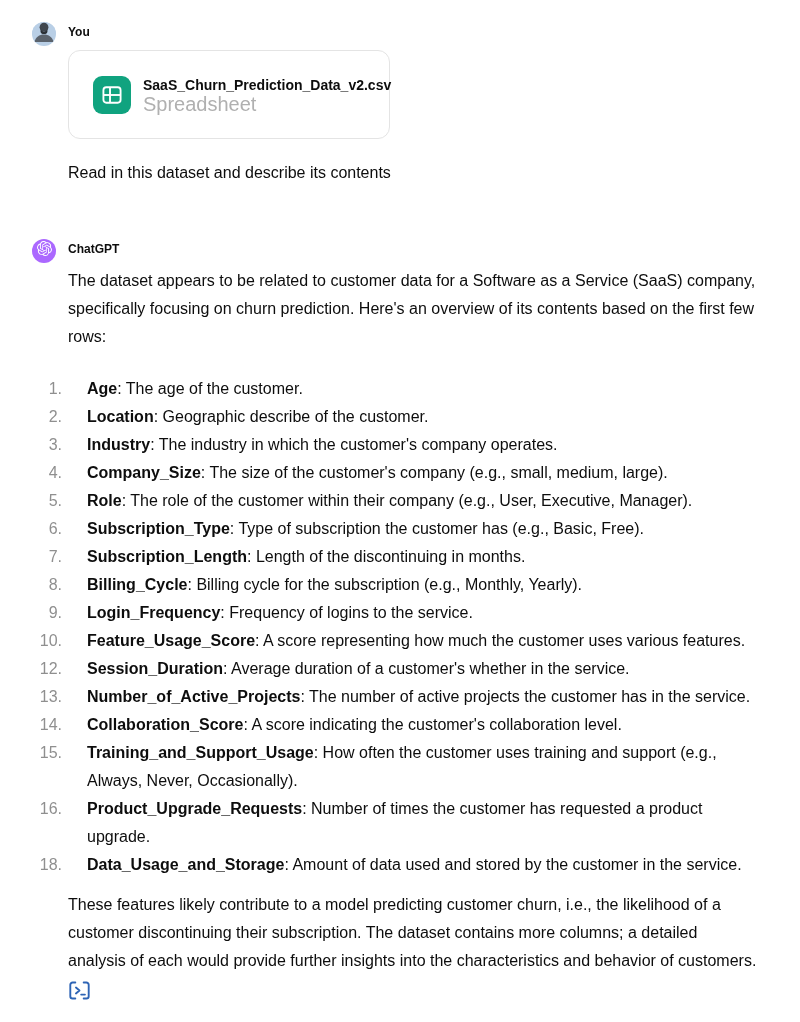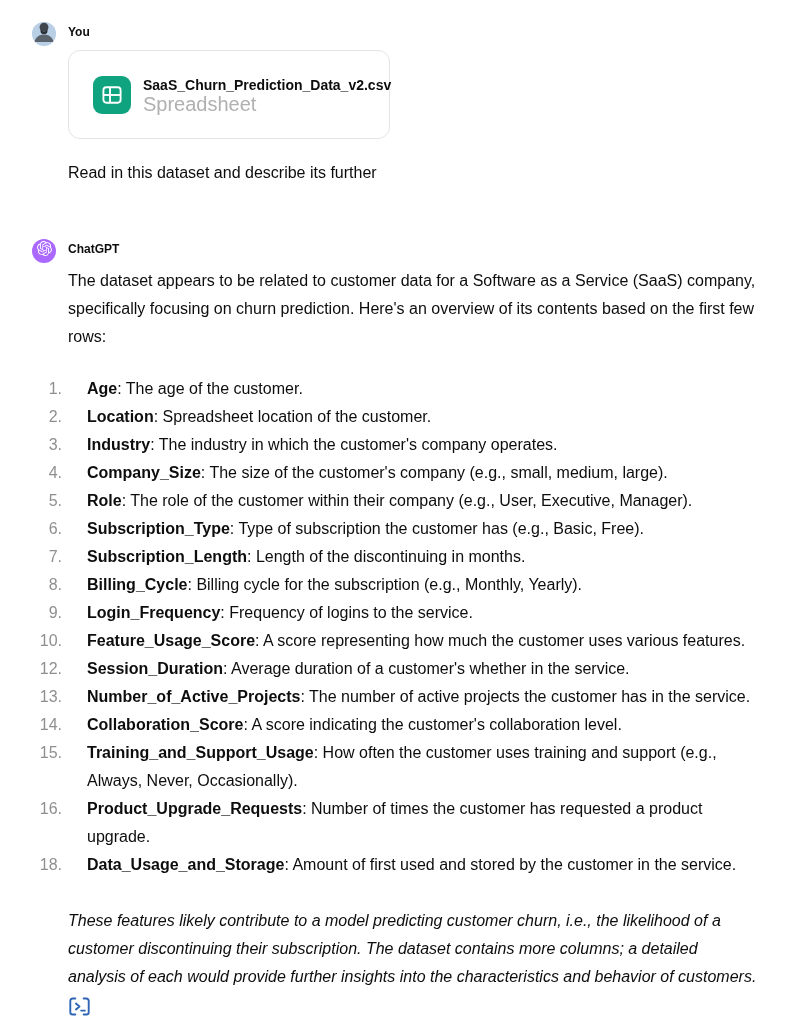--- a/index.html
+++ b/index.html
@@ -61,21 +61,21 @@
   }
   .field-num {
     width: 24px; flex-shrink: 0;
     text-align: right;
     color: var(--number-gray, #8f8f8f);
     margin-right: 13px;
   }
   .field-body { flex: 1; min-width: 0; margin-left: 12px; }
   .field-term { font-weight: bold; }
 
-  .outro { margin-top: 28px; font-style: italic; }
+  .outro { margin-top: 12px; }
 
   .analysis-toggle {
     margin-top: 6px;
     background: none; border: none; padding: 0;
     cursor: pointer; display: inline-flex; align-items: center;
     line-height: 0;
   }
 </style>
 </head>
 <body>
@@ -105,21 +105,21 @@
             <line x1="8.2" y1="3.4" x2="8.2" y2="16.6" stroke="#ffffff" stroke-width="1.7"></line>
             <line x1="2.6" y1="10" x2="17.4" y2="10" stroke="#ffffff" stroke-width="1.7"></line>
           </svg>
         </div>
         <div class="file-meta">
           <div class="file-name">SaaS_Churn_Prediction_Data_v2.csv</div>
           <div class="file-type">Spreadsheet</div>
         </div>
       </div>
 
-      <div class="msg-text">Read in this dataset and describe its further</div>
+      <div class="msg-text">Read in this dataset and describe its contents</div>
     </div>
   </div>
 
   <div class="message">
     <div class="avatar-col">
       <div class="avatar assistant">
         <span>
           <svg width="15" height="15" viewBox="0 0 24 24" fill="#ffffff">
             <path d="M22.2819 9.8211a5.9847 5.9847 0 0 0-.5157-4.9108 6.0462 6.0462 0 0 0-6.5098-2.9A6.0651 6.0651 0 0 0 4.9807 4.1818a5.9847 5.9847 0 0 0-3.9977 2.9 6.0462 6.0462 0 0 0 .7427 7.0966 5.98 5.98 0 0 0 .511 4.9107 6.051 6.051 0 0 0 6.5146 2.9001A5.9847 5.9847 0 0 0 13.2599 24a6.0557 6.0557 0 0 0 5.7718-4.2058 5.9894 5.9894 0 0 0 3.9977-2.9001 6.0557 6.0557 0 0 0-.7475-7.073zM13.2599 22.4301a4.4755 4.4755 0 0 1-2.8764-1.0408l.1419-.0804 4.7783-2.7582a.7948.7948 0 0 0 .3927-.6813v-6.7369l2.02 1.1686a.071.071 0 0 1 .038.0615v5.5826a4.504 4.504 0 0 1-4.4945 4.4944zm-9.6607-4.1254a4.4708 4.4708 0 0 1-.5346-3.0137l.142.0852 4.783 2.7582a.7712.7712 0 0 0 .7806 0l5.8428-3.3685v2.3324a.0804.0804 0 0 1-.0332.0615L9.74 19.9502a4.4992 4.4992 0 0 1-6.1408-1.6464zM2.3408 7.8956a4.485 4.485 0 0 1 2.3655-1.9728V11.6a.7664.7664 0 0 0 .3879.6765l5.8144 3.3543-2.0201 1.1685a.0757.0757 0 0 1-.071 0l-4.8303-2.7865A4.504 4.504 0 0 1 2.3408 7.8956zm16.5963 3.8558L13.1038 8.364 15.1192 7.2a.0757.0757 0 0 1 .071 0l4.8303 2.7913a4.4944 4.4944 0 0 1-.6765 8.1042v-5.6772a.79.79 0 0 0-.407-.667zm2.0107-3.0231l-.142-.0852-4.7735-2.7818a.7759.7759 0 0 0-.7854 0L9.409 9.2297V6.8974a.0662.0662 0 0 1 .0284-.0615l4.8303-2.7866a4.4992 4.4992 0 0 1 6.6802 4.66zM8.3065 12.863l-2.02-1.1638a.0804.0804 0 0 1-.038-.0567V6.0742a4.4992 4.4992 0 0 1 7.3757-3.4537l-.142.0805L8.704 5.459a.7948.7948 0 0 0-.3927.6813zm1.0976-2.3654l2.602-1.4998 2.6069 1.4998v2.9994l-2.5974 1.4997-2.6067-1.4997z"></path>
           </svg>
@@ -133,21 +133,21 @@
 
       <ol class="field-list">
 
           <li>
             <span class="field-num">1.</span>
             <span class="field-body"><span class="field-term">Age</span><span class="field-desc">: The age of the customer.</span></span>
           </li>
 
           <li>
             <span class="field-num">2.</span>
-            <span class="field-body"><span class="field-term">Location</span><span class="field-desc">: Spreadsheet location of the customer.</span></span>
+            <span class="field-body"><span class="field-term">Location</span><span class="field-desc">: Geographic describe of the customer.</span></span>
           </li>
 
           <li>
             <span class="field-num">3.</span>
             <span class="field-body"><span class="field-term">Industry</span><span class="field-desc">: The industry in which the customer's company operates.</span></span>
           </li>
 
           <li>
             <span class="field-num">4.</span>
             <span class="field-body"><span class="field-term">Company_Size</span><span class="field-desc">: The size of the customer's company (e.g., small, medium, large).</span></span>
@@ -205,21 +205,21 @@
           </li>
 
           <li>
             <span class="field-num">16.</span>
             <span class="field-body"><span class="field-term">Product_Upgrade_Requests</span><span class="field-desc">: Number of times the customer has requested a product upgrade.</span></span>
           </li>
 
 
           <li>
             <span class="field-num">18.</span>
-            <span class="field-body"><span class="field-term">Data_Usage_and_Storage</span><span class="field-desc">: Amount of first used and stored by the customer in the service.</span></span>
+            <span class="field-body"><span class="field-term">Data_Usage_and_Storage</span><span class="field-desc">: Amount of data used and stored by the customer in the service.</span></span>
           </li>
         </ol>
 
       <div class="msg-text outro">These features likely contribute to a model predicting customer churn, i.e., the likelihood of a customer discontinuing their subscription. The dataset contains more columns; a detailed analysis of each would provide further insights into the characteristics and behavior of customers.</div>
 
       <button class="analysis-toggle" aria-label="View analysis">
         <span>
           <svg width="23" height="19" viewBox="0 0 22 18" fill="none" stroke="#2e64b5" stroke-width="1.8" stroke-linecap="round" stroke-linejoin="round">
             <path d="M7 1.4 H4.4 A2.2 2.2 0 0 0 2.2 3.6 V14.4 A2.2 2.2 0 0 0 4.4 16.6 H7"></path>
             <path d="M15 1.4 H17.6 A2.2 2.2 0 0 1 19.8 3.6 V14.4 A2.2 2.2 0 0 1 17.6 16.6 H15"></path>

